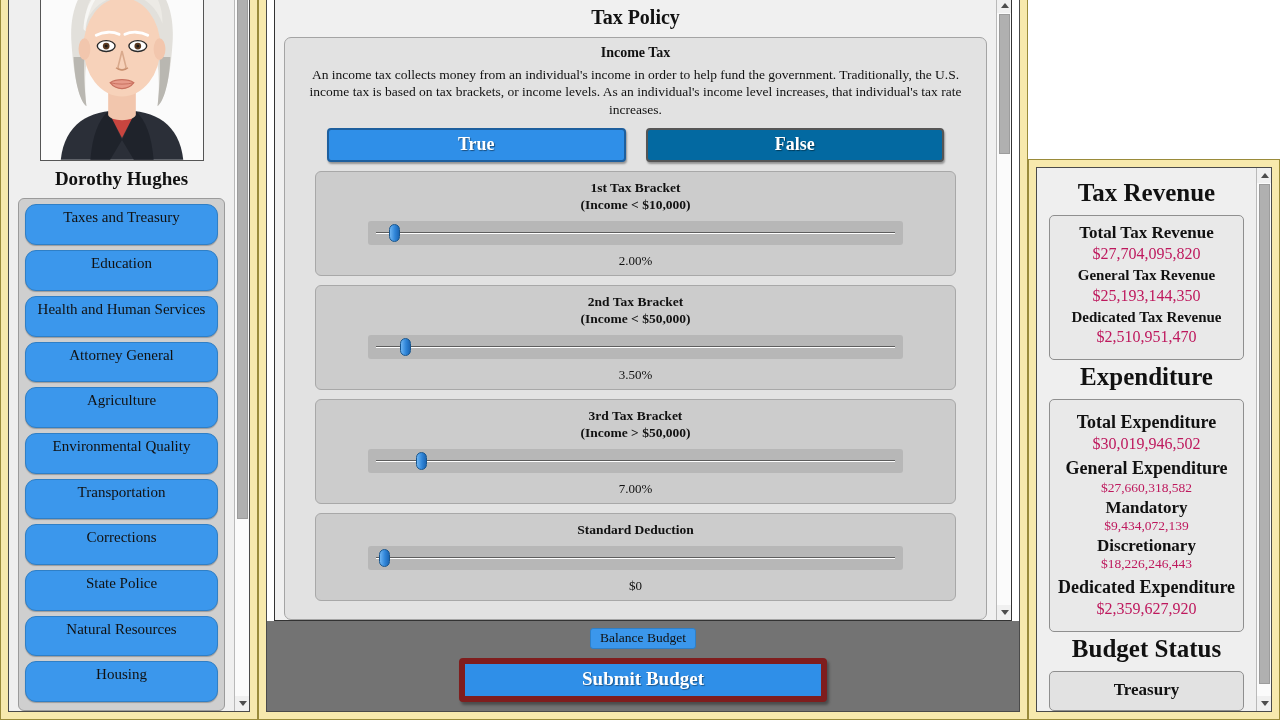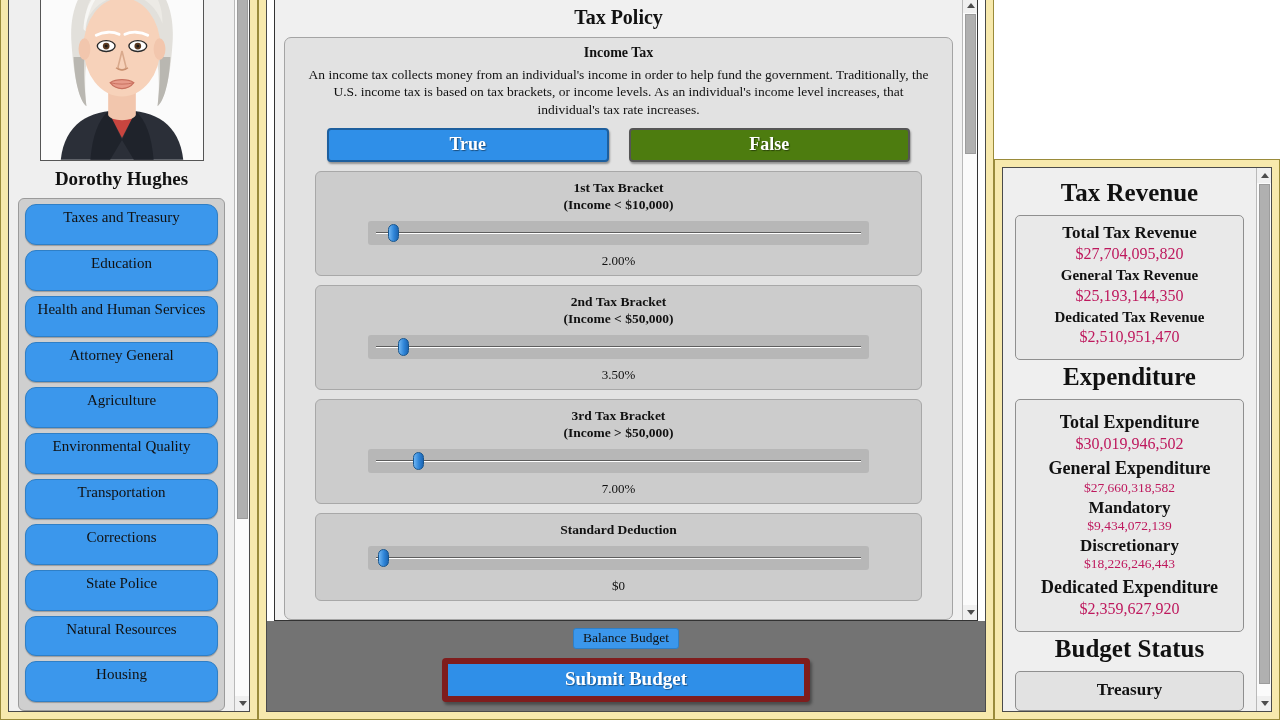--- a/index.html
+++ b/index.html
@@ -155,21 +155,21 @@
     flex: 1; text-align: center;
     font-size: 18px; font-weight: bold;
     padding: 4px 0 5px 0;
     border-radius: 4px;
     cursor: pointer; user-select: none;
     box-shadow: 1px 2px 2px rgba(0,0,0,.35);
     color: #ffffff;
     text-shadow: 1px 1px 1px rgba(0,0,0,.45);
   }
   .tf-btn.on  { background: #2f8fe8; border: 2px solid #1d5f9e; }
-  .tf-btn.off { background: #4d7c0f; border: 2px solid #555555; }
+  .tf-btn.off { background: #0369a1; border: 2px solid #555555; }
 
   .bracket {
     background: #cccccc;
     border: 1px solid #a8a8a8;
     border-radius: 6px;
     padding: 7px 0 6px 0;
     margin: 0 20px 9px 20px;
   }
   .bracket h4 {
     text-align: center; font-size: 13.5px; font-weight: bold; color: #111;
@@ -215,21 +215,21 @@
     background: #2f8fe8; color: #ffffff;
     font-size: 19px; font-weight: bold;
     border: 6px solid #7f1d1d; border-radius: 4px;
     padding: 4px 0 6px 0;
     text-shadow: 1px 1px 1px rgba(0,0,0,.4);
     box-shadow: 2px 3px 3px rgba(0,0,0,.35);
     cursor: pointer; user-select: none;
   }
 
   
-  #right { width: 286px; }
+  #right { width: 252px; }
   #right .content {
     flex: 1; overflow: hidden;
     background: #efefef;
     padding: 8px 12px 0 12px;
     display: flex; flex-direction: column; align-items: center;
   }
   .r-head {
     font-size: 25px; font-weight: bold; color: #111;
     margin: 3px 0 8px 0; text-align: center;
   }

